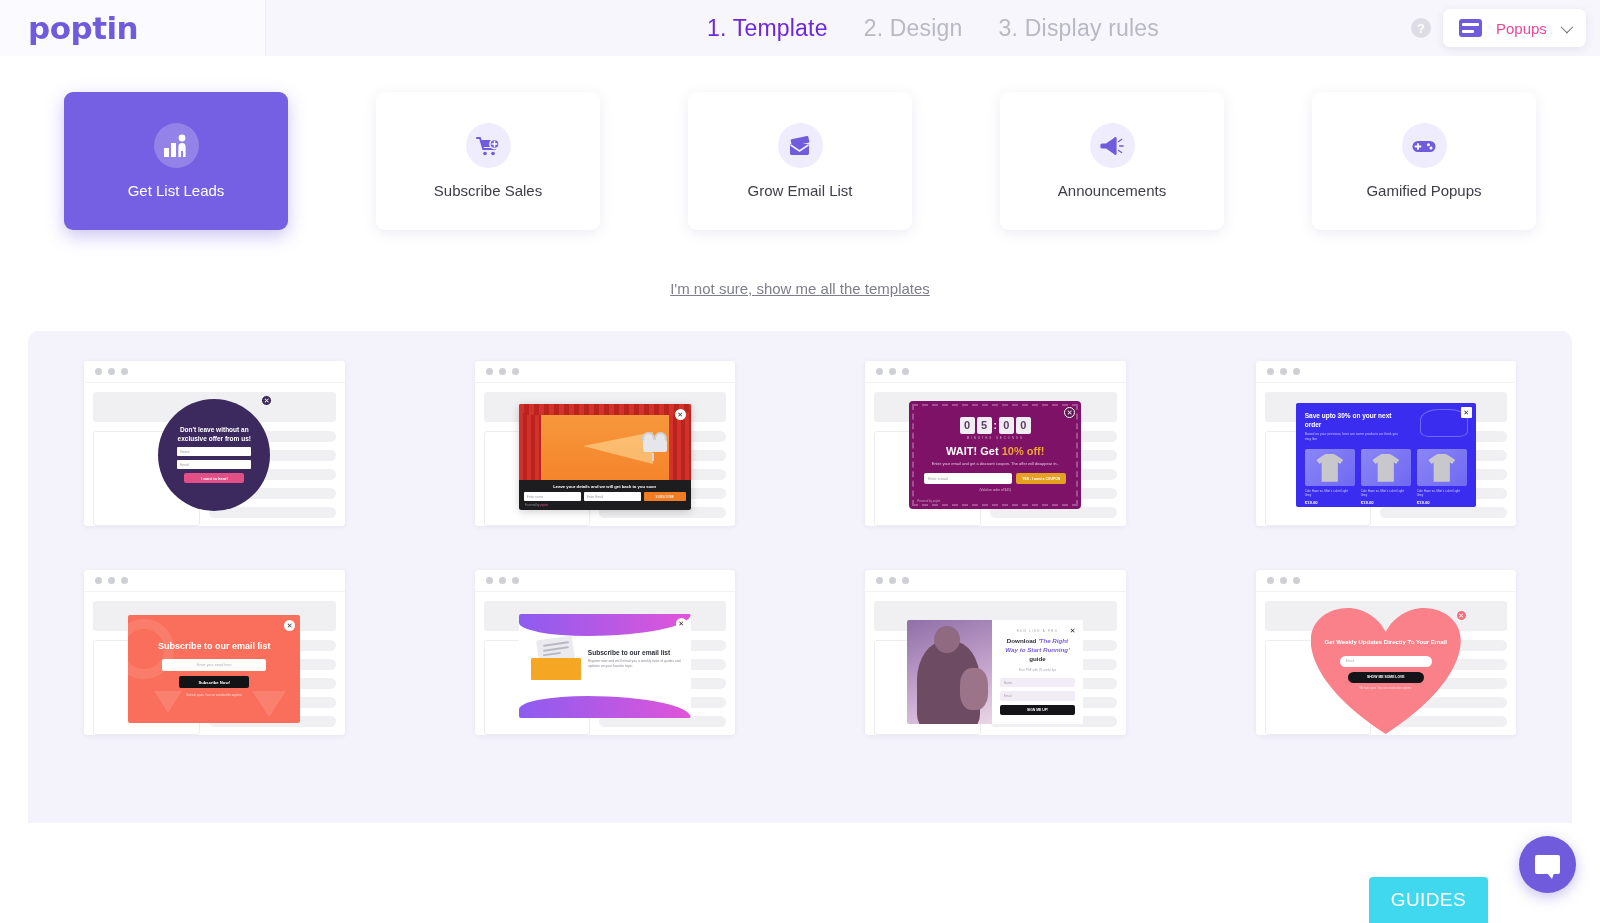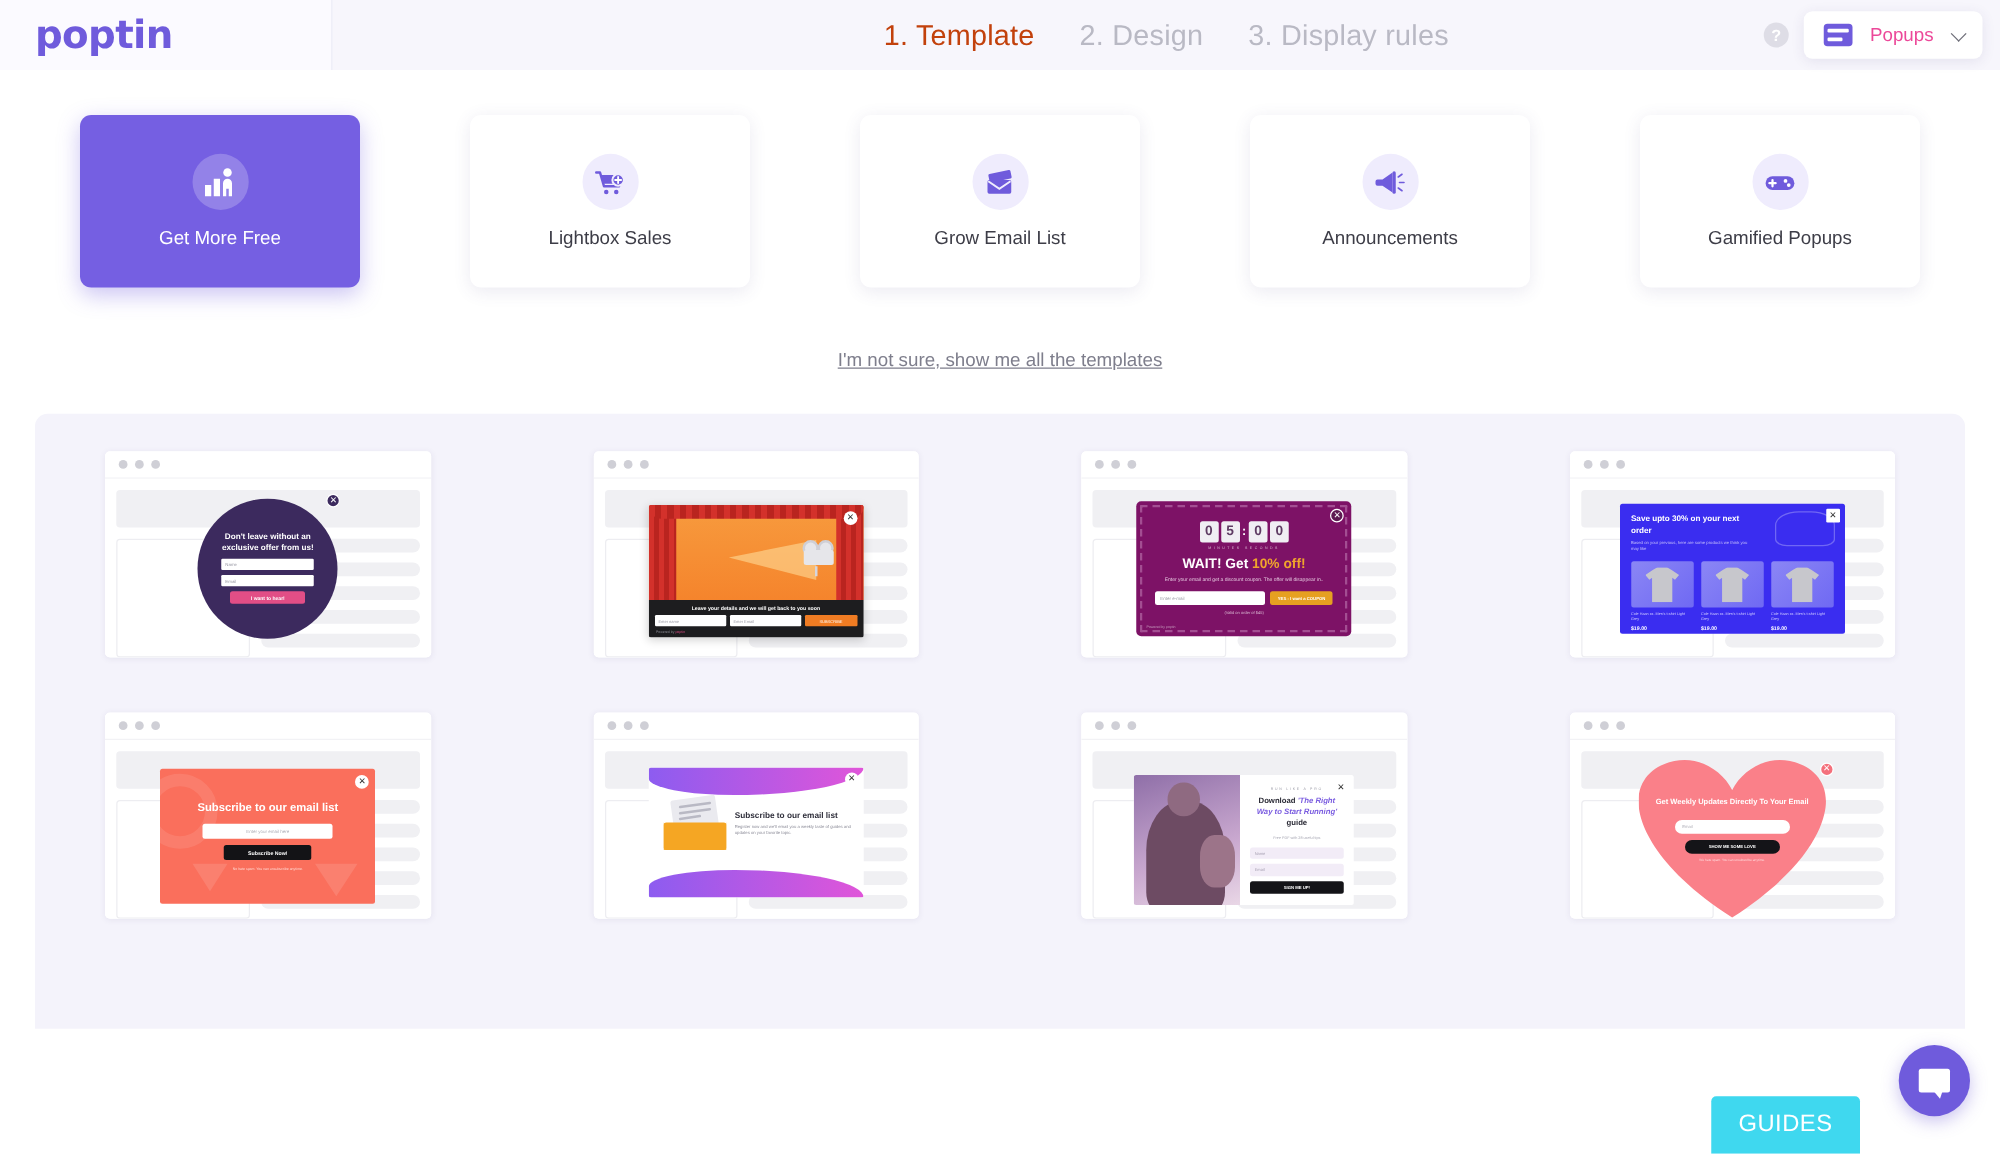--- a/index.html
+++ b/index.html
@@ -18,21 +18,21 @@
   }
   .header-left {
     width: 266px; height: 56px; background: #fbfaff;
     display: flex; align-items: center; padding-left: 28px;
     border-right: 1px solid #ececf6;
   }
   .logo { font-size: 31px; font-weight: 700; color: #6f5bdc; letter-spacing: -0.5px;
           font-family: "DejaVu Sans", sans-serif; }
   .steps { flex: 1; display: flex; align-items: center; justify-content: center; gap: 36px; }
   .step { font-size: 23px; color: #b9b9c4; letter-spacing: 0.2px; cursor: pointer; }
-  .step.active { color: #c2410c; }
+  .step.active { color: #6d28d9; }
   .header-right {
     position: absolute; right: 14px; top: 0; height: 56px;
     display: flex; align-items: center; gap: 12px;
   }
   .help-icon {
     width: 20px; height: 20px; border-radius: 50%; background: #dedde6;
     color: #fff; font-size: 13px; display: flex; align-items: center;
     justify-content: center; cursor: pointer; font-weight: 700;
   }
   .account-pill {
@@ -324,35 +324,35 @@
 
     <div class="goal-card selected">
       <div class="goal-ico-wrap">
         <svg width="26" height="24" viewBox="0 0 26 24">
           <rect x="1" y="14" width="5" height="9" fill="#fff"></rect>
           <rect x="8" y="9" width="5" height="14" fill="#fff"></rect>
           <circle cx="19" cy="4" r="3.4" fill="#fff"></circle>
           <path d="M15.4 23 V12.5 a3.6 3.6 0 013.6-3.6 a3.6 3.6 0 013.6 3.6 V23 h-2.6 v-6 h-2 v6 z" fill="#fff"></path>
         </svg>
       </div>
-      <div class="goal-label">Get More Free</div>
+      <div class="goal-label">Get List Leads</div>
     </div>
 
     <div class="goal-card">
       <div class="goal-ico-wrap">
         <svg width="26" height="24" viewBox="0 0 26 24">
           <path d="M2 4h3l3.2 11h12" stroke="#6f5bdc" stroke-width="2" fill="none" stroke-linecap="round" stroke-linejoin="round"></path>
           <path d="M6 6h17l-2.6 7H8z" fill="#6f5bdc"></path>
           <circle cx="19.5" cy="10" r="4.6" fill="#6f5bdc" stroke="#efecfd" stroke-width="1.6"></circle>
           <path d="M19.5 7.6v4.8M17.1 10h4.8" stroke="#fff" stroke-width="1.5" stroke-linecap="round"></path>
           <circle cx="10" cy="19.5" r="1.8" fill="#6f5bdc"></circle>
           <circle cx="18" cy="19.5" r="1.8" fill="#6f5bdc"></circle>
         </svg>
       </div>
-      <div class="goal-label">Lightbox Sales</div>
+      <div class="goal-label">Subscribe Sales</div>
     </div>
 
     <div class="goal-card">
       <div class="goal-ico-wrap">
         <svg width="26" height="24" viewBox="0 0 26 24">
           <rect x="4" y="3.5" width="18" height="7" rx="1.2" fill="#6f5bdc" transform="rotate(-12 13 7)"></rect>
           <rect x="3" y="10" width="19" height="11" rx="1.4" fill="#6f5bdc"></rect>
           <path d="M3.6 11l8.9 6 8.9-6" stroke="#efecfd" stroke-width="1.6" fill="none"></path>
         </svg>
       </div>

